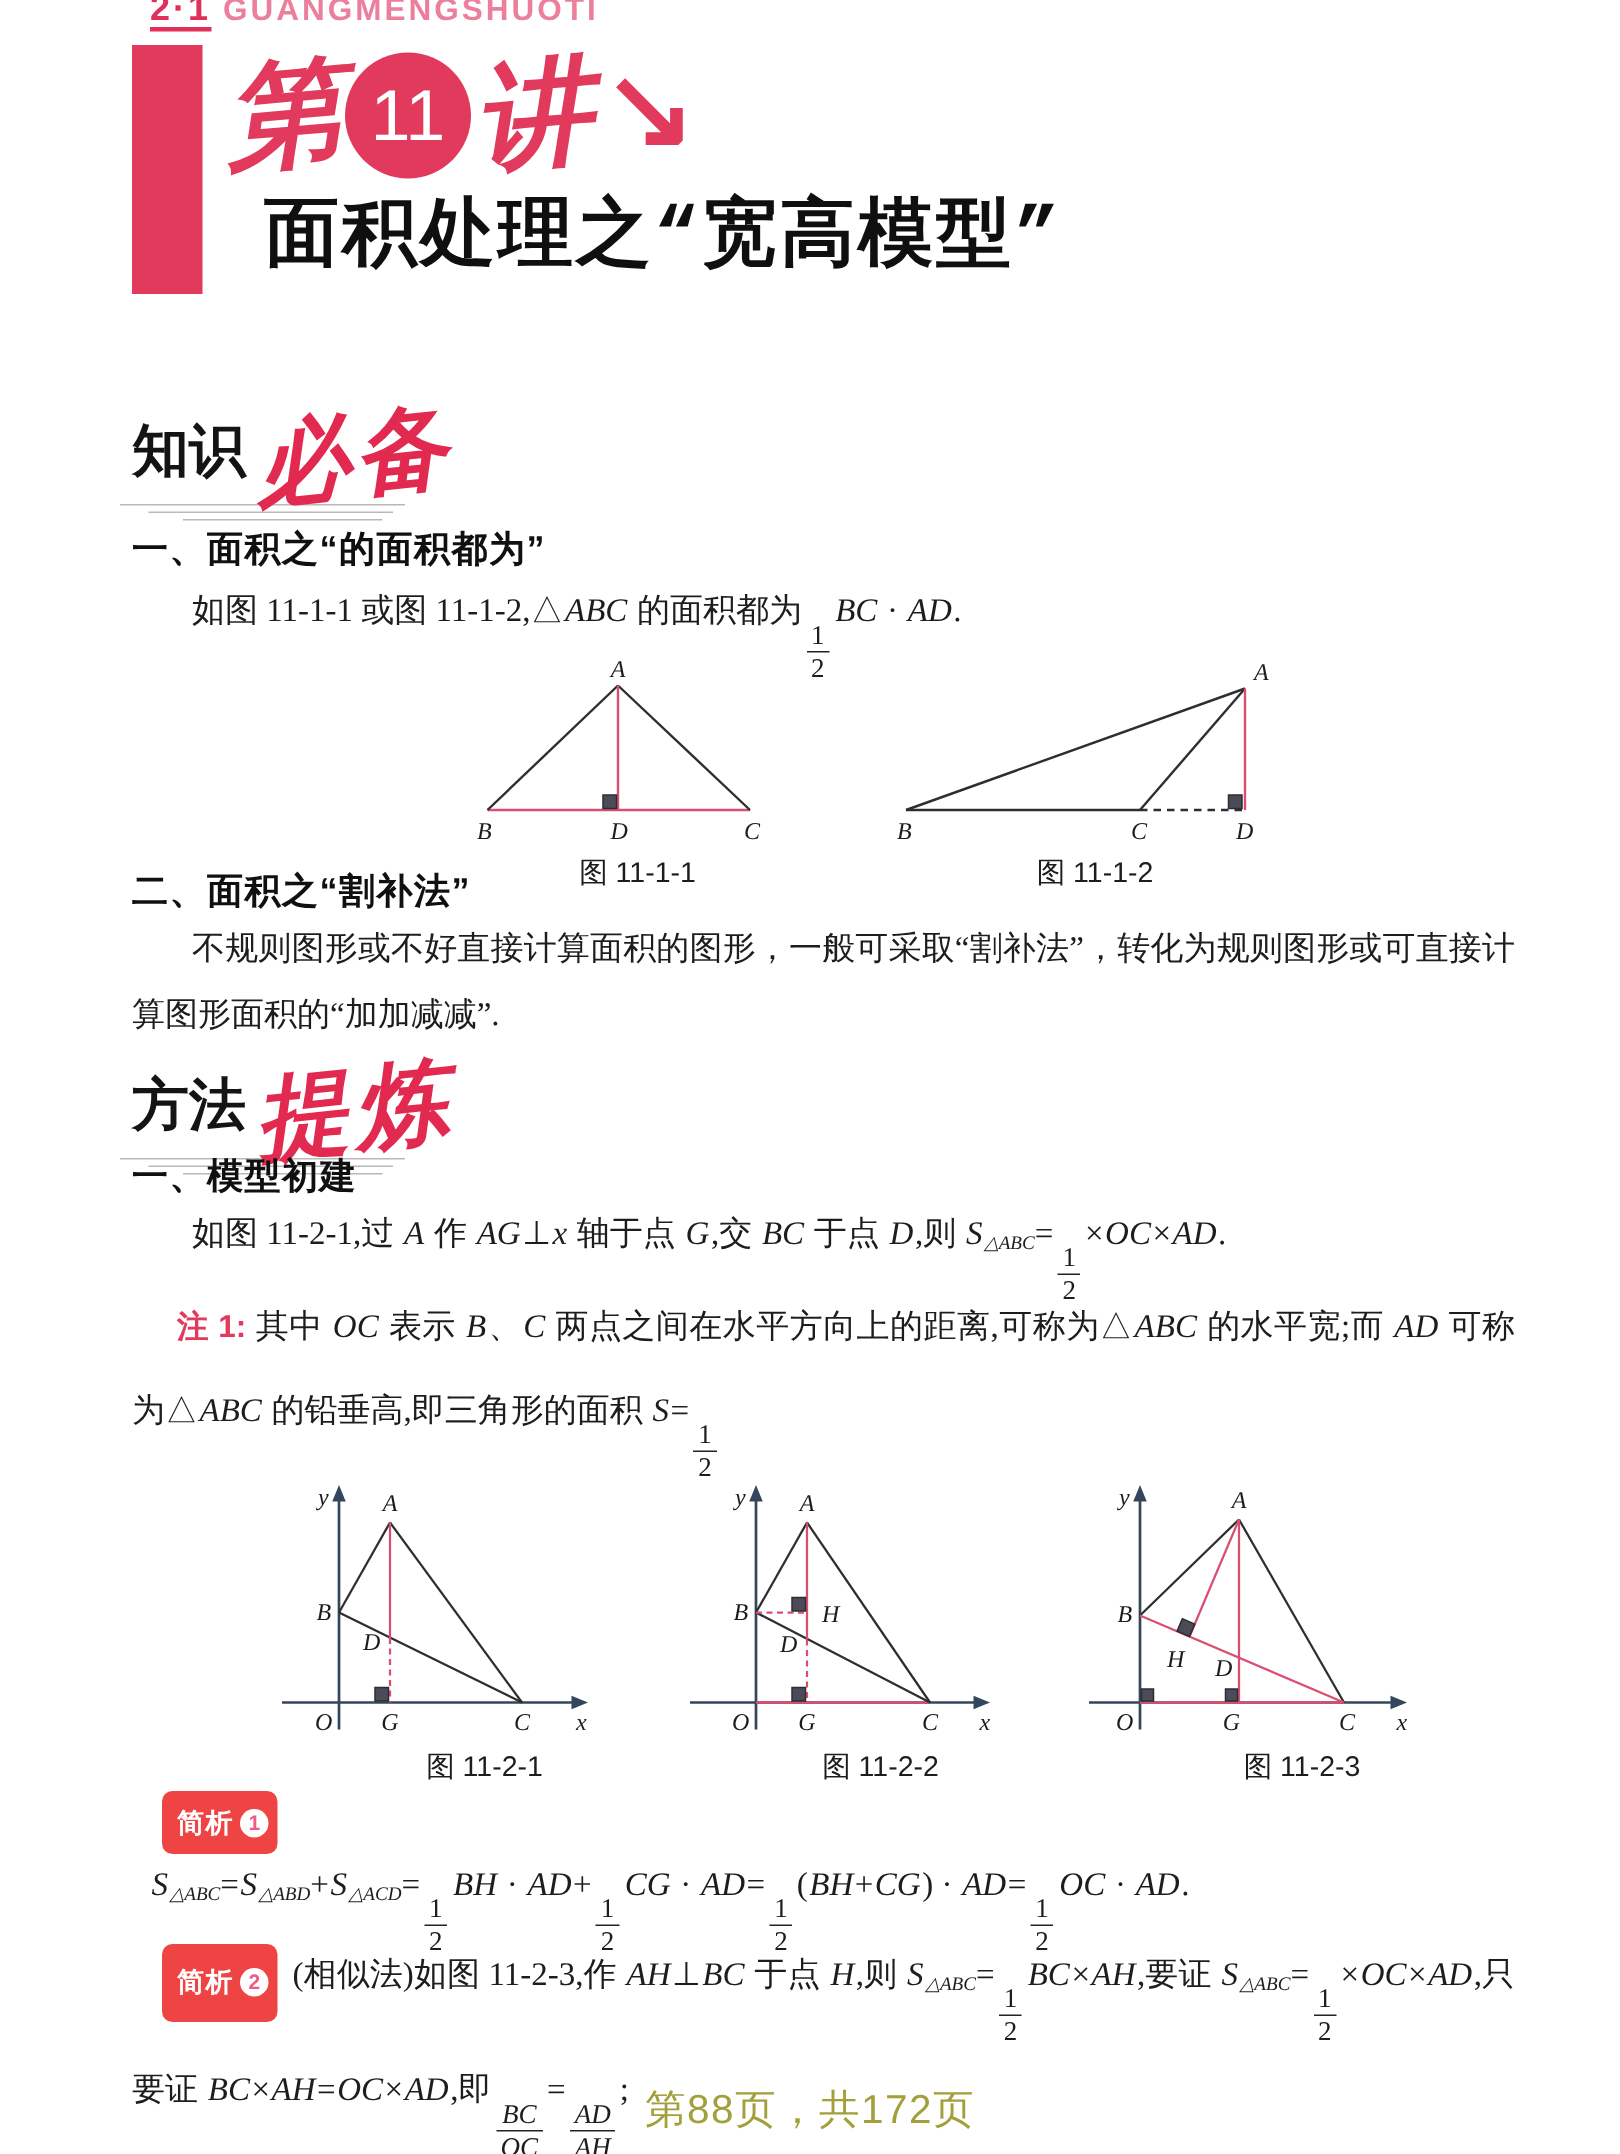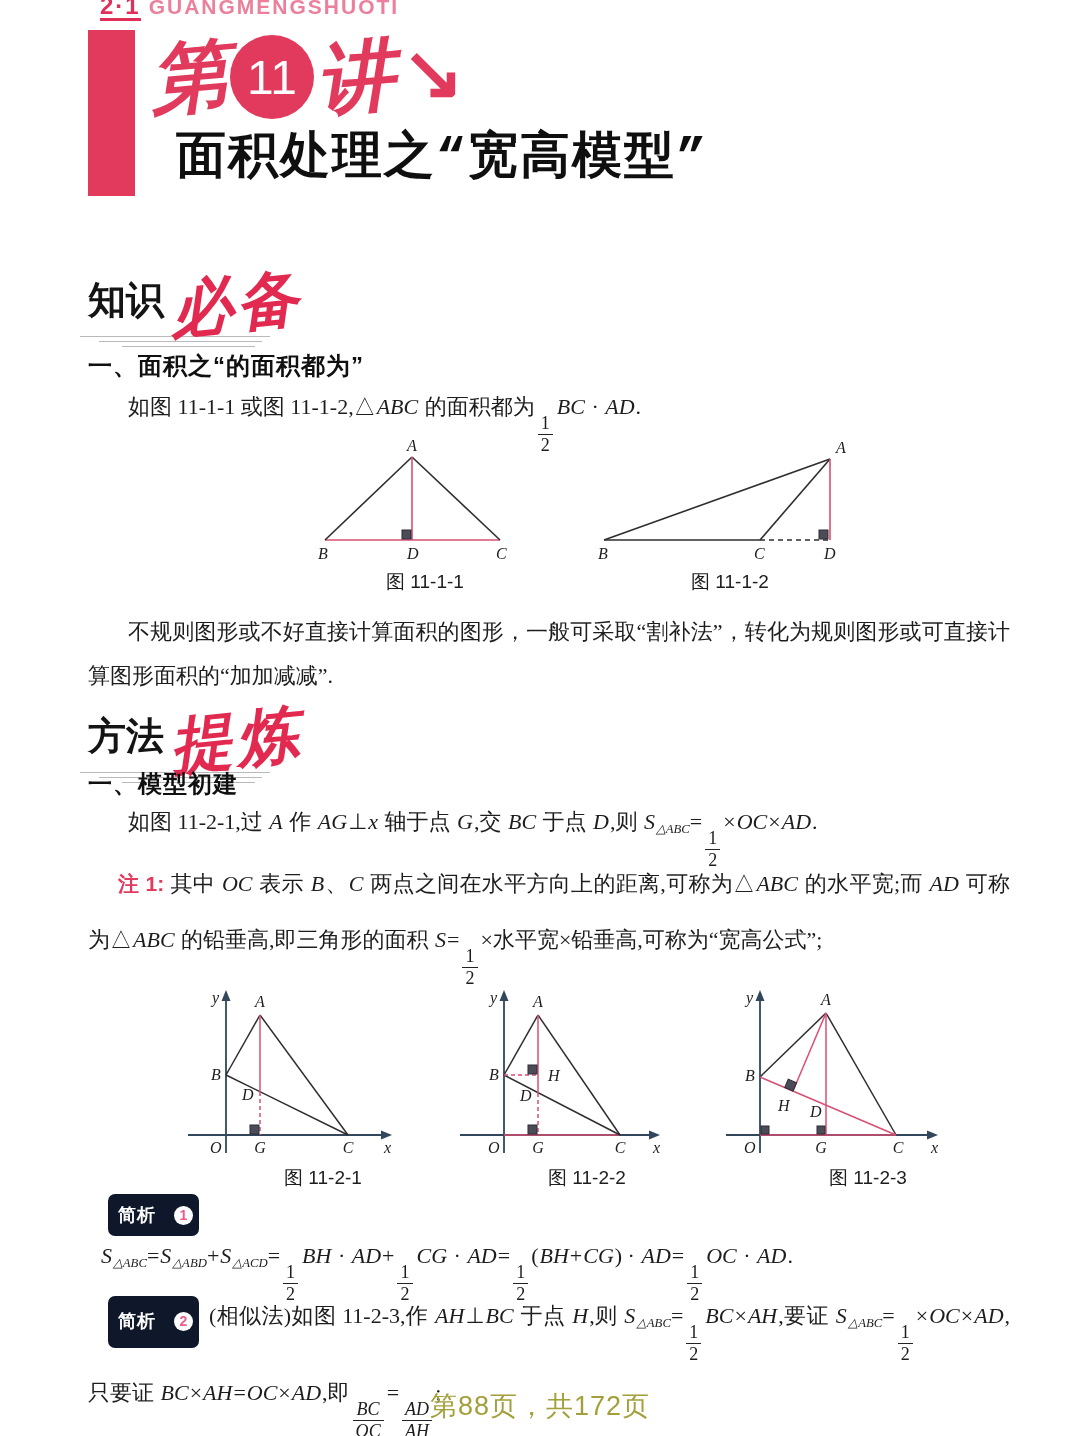--- a/index.html
+++ b/index.html
@@ -59,21 +59,21 @@
   
   .txt{font-family:"Liberation Serif",serif;}
   .var{font-family:"Liberation Serif",serif;font-style:italic;padding:0 1px;}
   .sub{font-family:"Liberation Serif",serif;font-style:italic;font-size:0.58em;vertical-align:-0.3em;}
   .frac{display:inline-flex;flex-direction:column;text-align:center;vertical-align:-0.85em;font-size:0.82em;margin:0 3px;line-height:1.15;}
   .frac .num{border-bottom:1.4px solid #222;padding:0 3px;}
   .frac .den{padding:0 3px;}
   .frac.fi{font-style:italic;}
   
   .badge{
-    display:inline-flex;align-items:center;gap:18px;background:#0f172a;border-radius:7px;
+    display:inline-flex;align-items:center;gap:4px;background:#ef4444;border-radius:7px;
     padding:3px 6px 3px 10px;margin-right:10px;vertical-align:-4px;
   }
   .badge .badge-text{
     color:#fff;font-family:"Liberation Sans",sans-serif;font-weight:bold;font-size:18px;letter-spacing:1px;
   }
   .badge .badge-num{
     width:19px;height:19px;border-radius:50%;background:#fff;color:#ee5b88;
     font-family:"Liberation Sans",sans-serif;font-weight:bold;font-size:14px;
     display:flex;align-items:center;justify-content:center;
   }
@@ -149,20 +149,21 @@
       <line x1="240" y1="22" x2="240" y2="103" stroke="#d94f72" stroke-width="1.6"></line>
       <rect x="229" y="93" width="9" height="9" fill="#4c4c58" stroke="#2c2c34"></rect>
       <text x="246" y="16">A</text>
       <text x="8" y="122">B</text>
       <text x="164" y="122">C</text>
       <text x="234" y="122">D</text>
     </svg>
     <div class="fig-caption">图 11-1-2</div>
   </div>
 
+  <div class="h-num" style="top:578px;">二、面积之“割补法”</div>
   <div class="para indent" style="top:610px;">不规则图形或不好直接计算面积的图形，一般可采取“割补法”，转化为规则图形或可直接计算图形面积的“加加减减”.</div>
 
   <div class="section-head" style="top:688px;">
     <span class="black">
       <span>方法</span>
       <span class="ul">
           <i></i>
           <i></i>
           <i></i>
         </span>
@@ -174,21 +175,21 @@
 
   <div class="para" style="top:800px;left:128px;width:870px;"><span class="txt">如图 11-2-1,过 </span><span class="var">A</span><span class="txt"> 作 </span><span class="var">AG</span><span class="txt">⊥</span><span class="var">x</span><span class="txt"> 轴于点 </span><span class="var">G</span><span class="txt">,交 </span><span class="var">BC</span><span class="txt"> 于点 </span><span class="var">D</span><span class="txt">,则 </span><span class="var">S</span><span class="sub">△ABC</span><span class="txt">=</span><span class="frac">
         <span class="num">1</span>
         <span class="den">2</span>
       </span><span class="txt">×</span><span class="var">OC</span><span class="txt">×</span><span class="var">AD</span><span class="txt">.</span></div>
 
   <div class="para tall" style="top:856px;">
     <span style="padding-left:30px;"></span><span class="note-prefix">注 1:</span><span><span class="txt">其中 </span><span class="var">OC</span><span class="txt"> 表示 </span><span class="var">B</span><span class="txt">、</span><span class="var">C</span><span class="txt"> 两点之间在水平方向上的距离,可称为△</span><span class="var">ABC</span><span class="txt"> 的水平宽;而 </span><span class="var">AD</span><span class="txt"> 可称为△</span><span class="var">ABC</span><span class="txt"> 的铅垂高,即三角形的面积 </span><span class="var">S</span><span class="txt">=</span><span class="frac">
           <span class="num">1</span>
           <span class="den">2</span>
-        </span><span class="txt">×水平宽×铅垂高,可称为“宽高公式”;</span></span>
+        </span></span>
   </div>
 
 
   <div class="fig" style="left:178px;top:985px;">
     <svg width="290" height="178" viewBox="0 0 290 178">
       <line x1="48" y1="168" x2="48" y2="12" stroke="#32475c" stroke-width="1.8"></line>
       <polygon points="48,5 43.5,16 52.5,16" fill="#32475c"></polygon>
       <line x1="10" y1="150" x2="206" y2="150" stroke="#32475c" stroke-width="1.8"></line>
       <polygon points="214,150 203,145.5 203,154.5" fill="#32475c"></polygon>
       <line x1="48" y1="90" x2="82" y2="30" stroke="#2e2e2e" stroke-width="1.5"></line>

